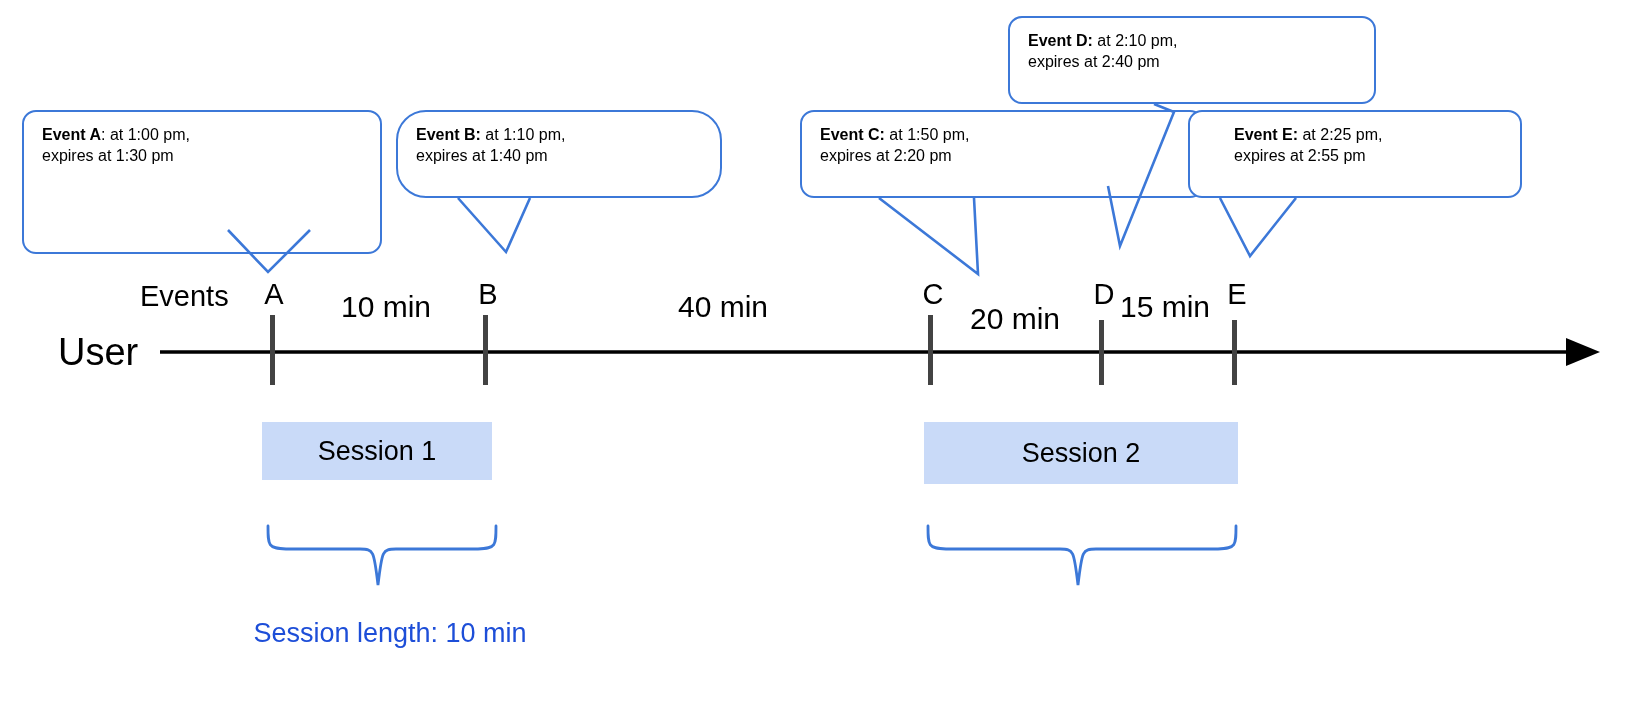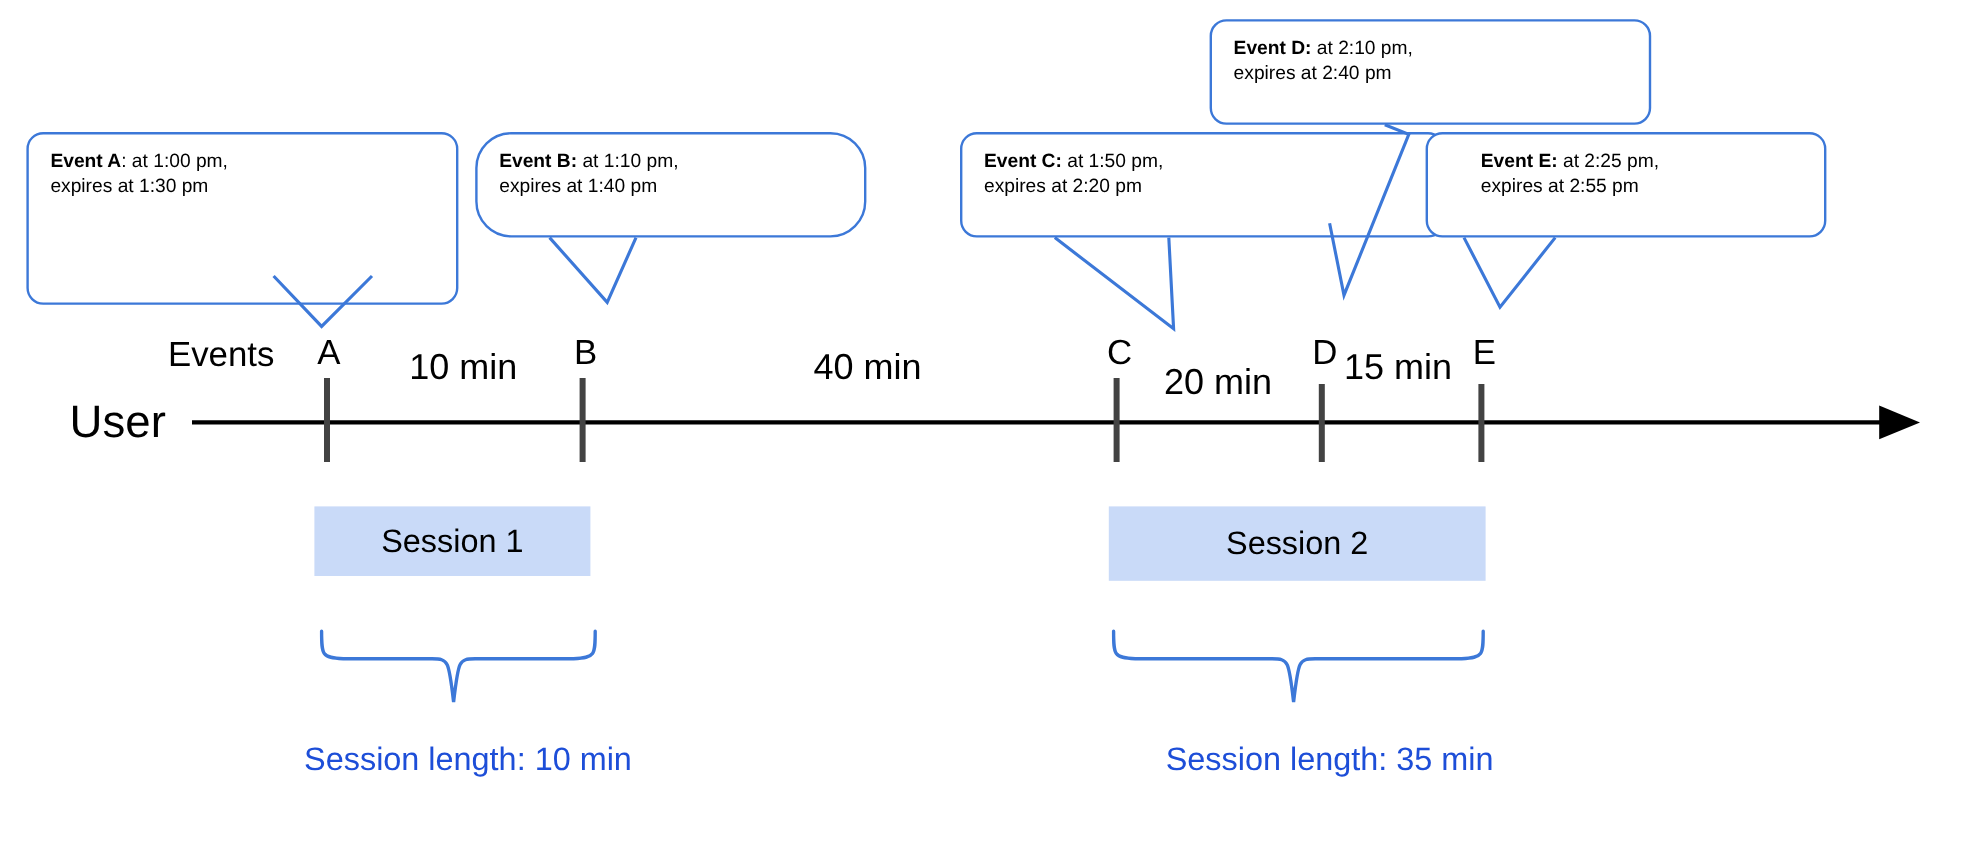--- a/index.html
+++ b/index.html
@@ -178,15 +178,14 @@
   <div class="session-bar" style="left:262px; top:422px; width:230px; height:58px;">
     <span>Session 1</span>
   </div>
 
   <div class="session-bar" style="left:924px; top:422px; width:314px; height:62px;">
     <span>Session 2</span>
   </div>
 
   <div class="session-length" style="left:390px; top:618px;">Session length: 10 min</div>
 
-  <div class="session-length" style="left:1108px; top:618px;">Session length: 35 min</div>
 
 </div>
 
 </body></html>

